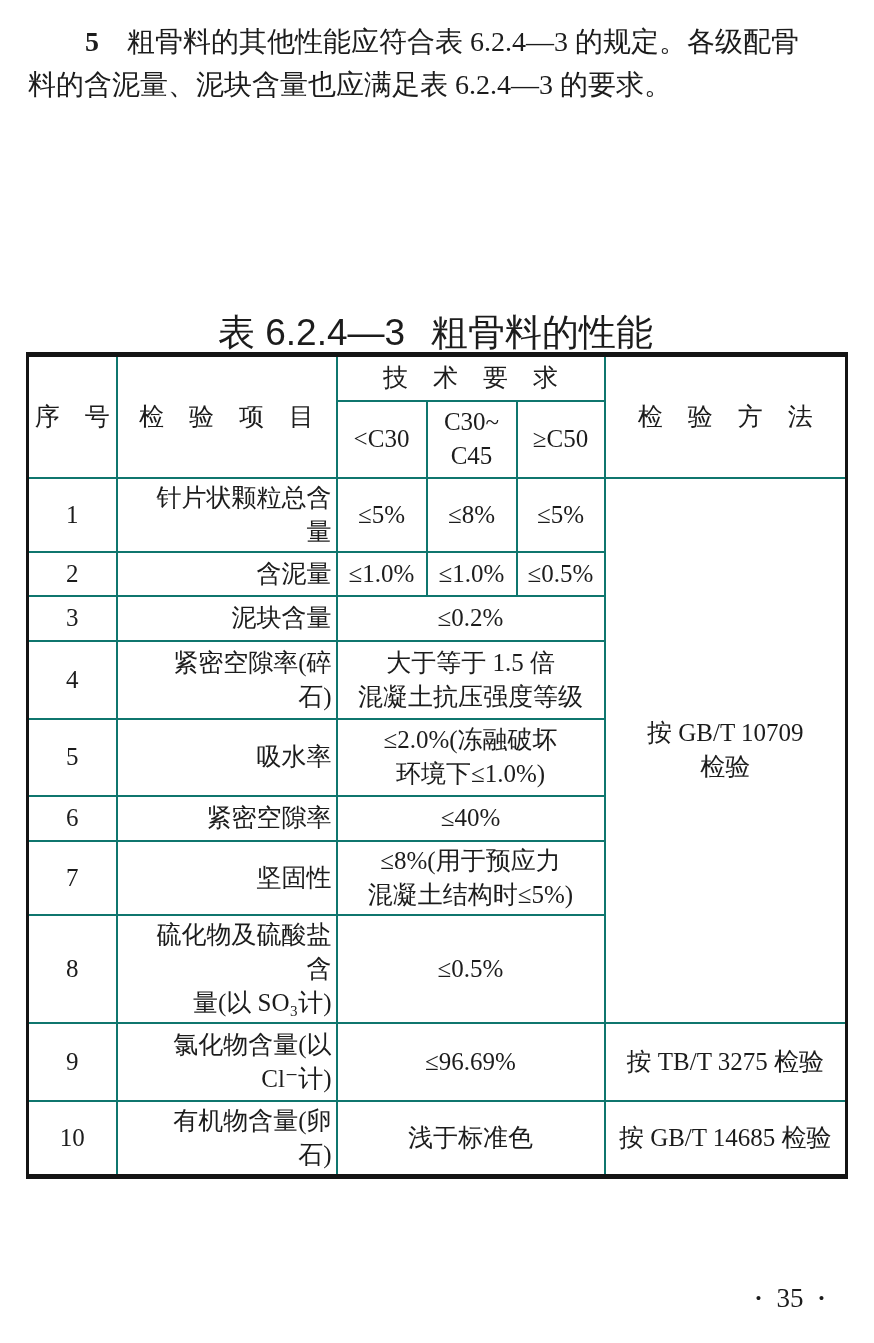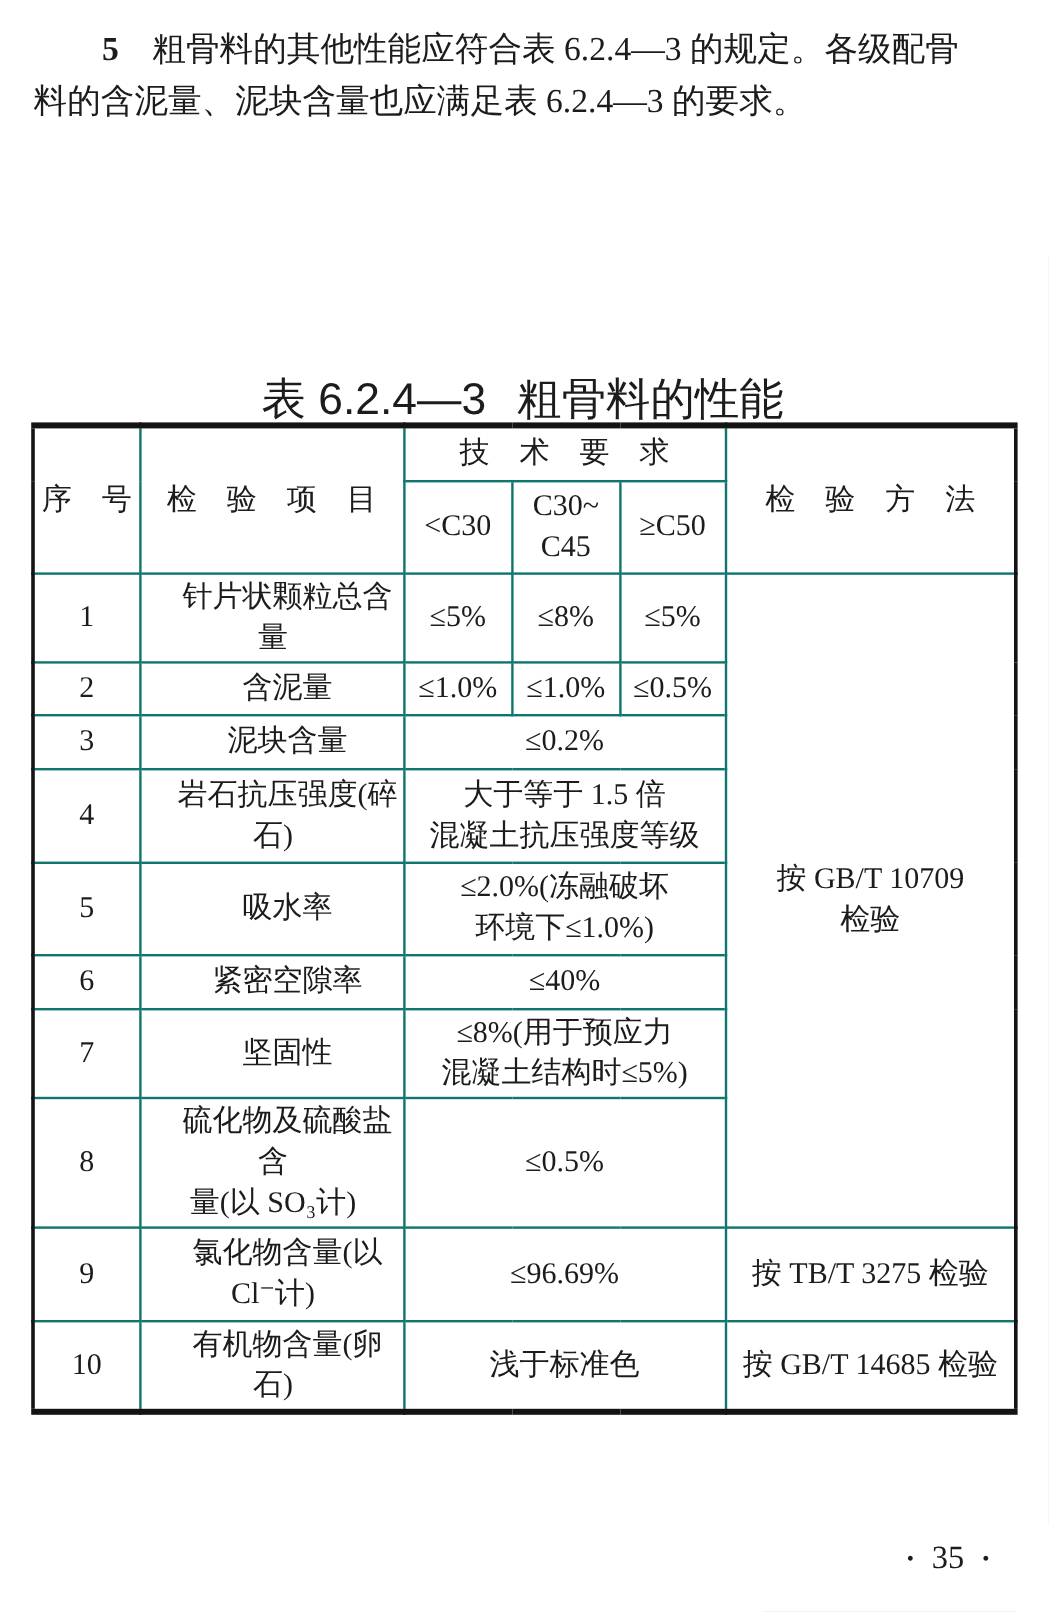--- a/index.html
+++ b/index.html
@@ -36,21 +36,21 @@
     font-size:25px; color:#1c1c1c;
     border:3px solid #141414; border-top-width:5px; border-bottom-width:5px;
   }
   table.spec th, table.spec td {
     border:2px solid #0f766e;
     text-align:center; vertical-align:middle;
     font-weight:normal; line-height:34px;
     white-space:pre-line; padding:2px 3px; overflow:hidden;
   }
   table.spec td.item {
-    text-align:center; padding:2px 4px 2px 6px; text-indent:24px;margin-top:28px;
+    text-align:right; padding:2px 4px 2px 6px; text-indent:24px;margin-top:28px;
   }
 
   
   .bottom-text {
     position:absolute; left:28px; top:1106px; width:818px;
     font-size:28px; line-height:44px;
   }
 
   
   .pager {
@@ -111,21 +111,21 @@
         <td>≤1.0%</td>
         <td>≤0.5%</td>
       </tr>
       <tr style="height:45px">
         <td>3</td>
         <td class="item">泥块含量</td>
         <td colspan="3">≤0.2%</td>
       </tr>
       <tr style="height:78px">
         <td>4</td>
-        <td class="item">岩石抗压强度(碎
+        <td class="item">紧密空隙率(碎
 石)</td>
         <td colspan="3">大于等于 1.5 倍
 混凝土抗压强度等级</td>
       </tr>
       <tr style="height:77px">
         <td>5</td>
         <td class="item">吸水率</td>
         <td colspan="3">≤2.0%(冻融破坏
 环境下≤1.0%)</td>
       </tr>

